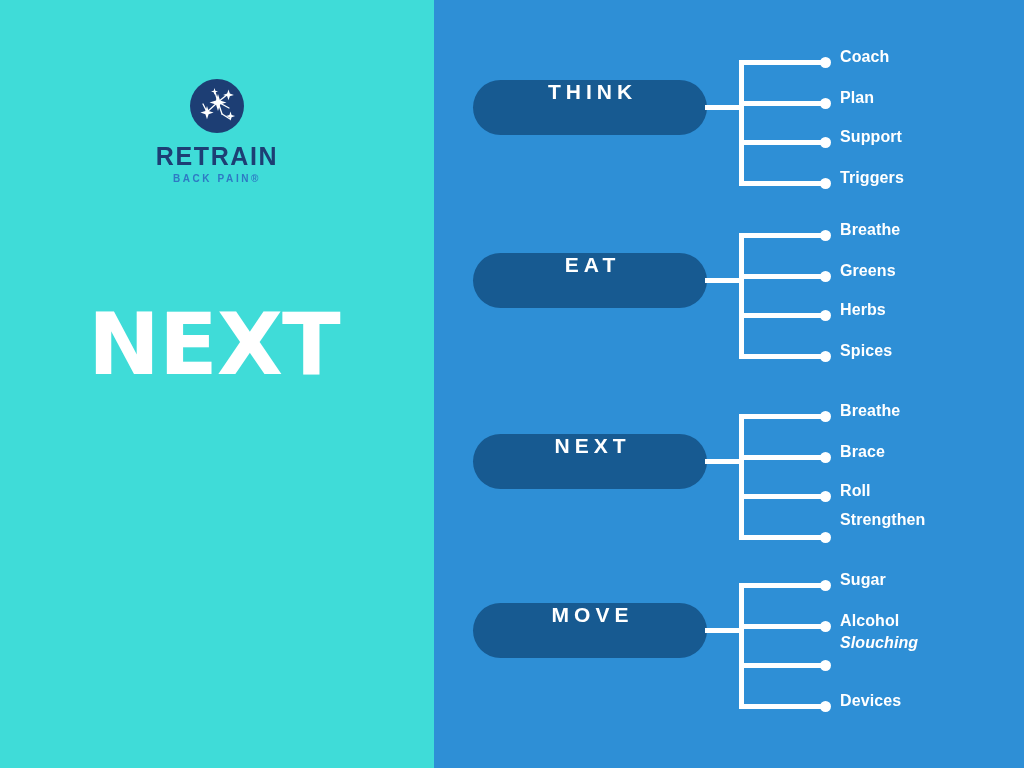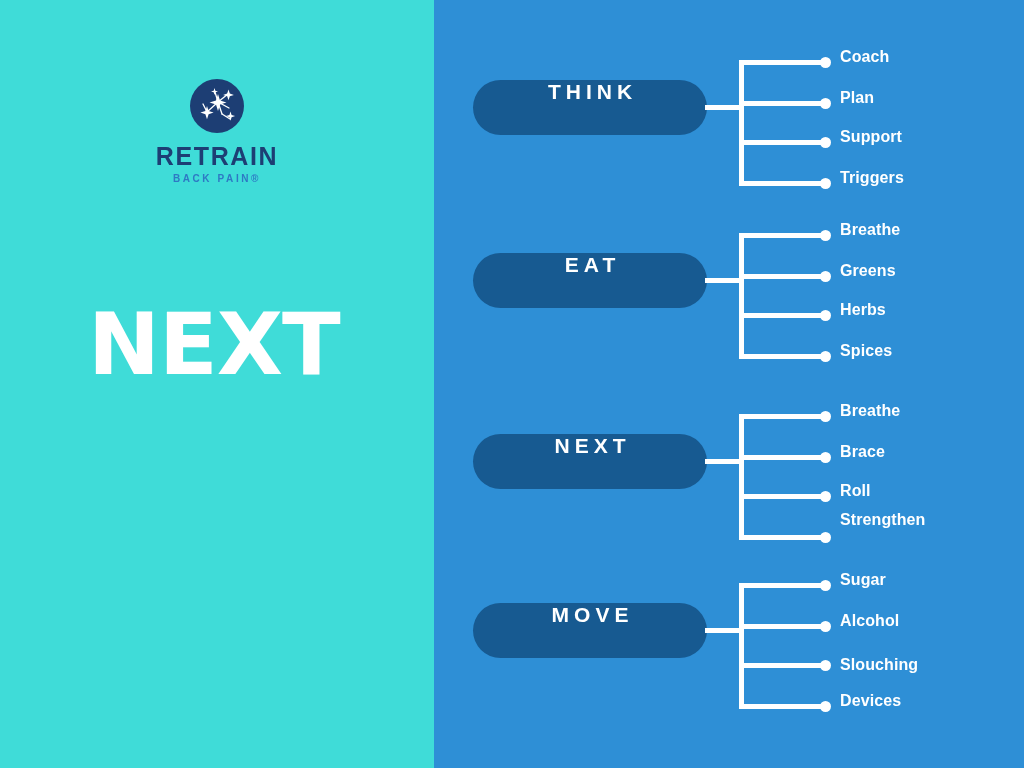--- a/index.html
+++ b/index.html
@@ -302,21 +302,21 @@
       <div class="branch" style="top:42px;"></div>
       <div class="dot" style="top:39px;"></div>
       <div class="leaf-label" style="top:31px;">Sugar</div>
 
       <div class="branch" style="top:83px;"></div>
       <div class="dot" style="top:80px;"></div>
       <div class="leaf-label" style="top:72px;">Alcohol</div>
 
       <div class="branch" style="top:122px;"></div>
       <div class="dot" style="top:119px;"></div>
-      <div class="leaf-label" style="top:116px;">Slouching</div>
+      <div class="leaf-label" style="top:94px;font-style:italic;">Slouching</div>
 
       <div class="branch" style="top:163px;"></div>
       <div class="dot" style="top:160px;"></div>
       <div class="leaf-label" style="top:152px;">Devices</div>
     </div>
 
   </div>
 </div>
 
 </body></html>

